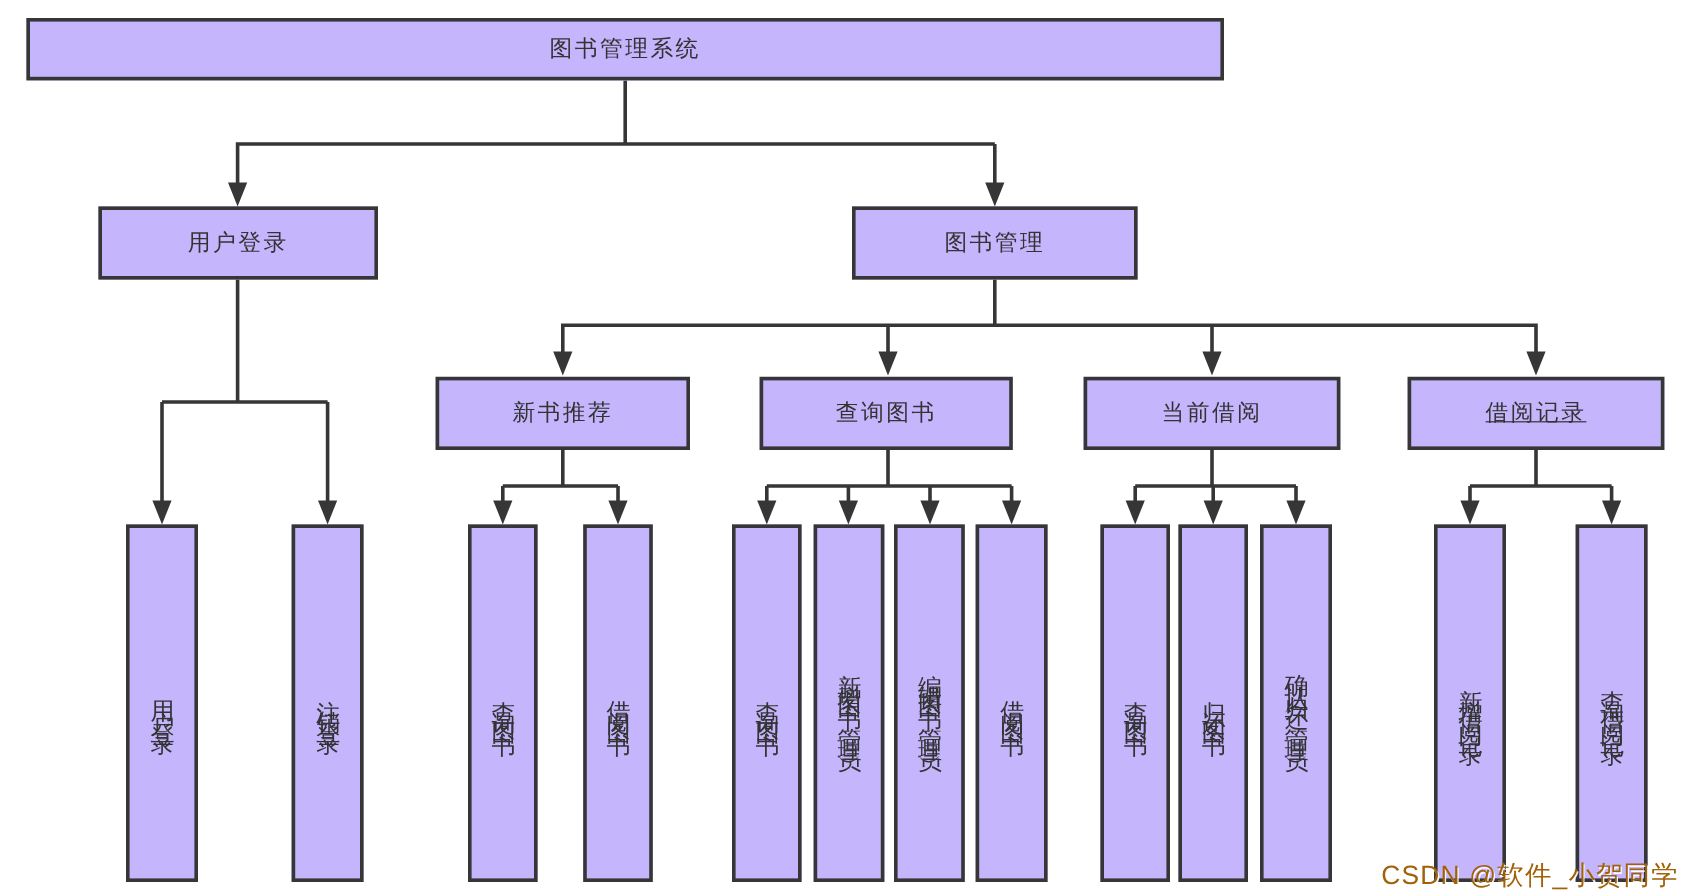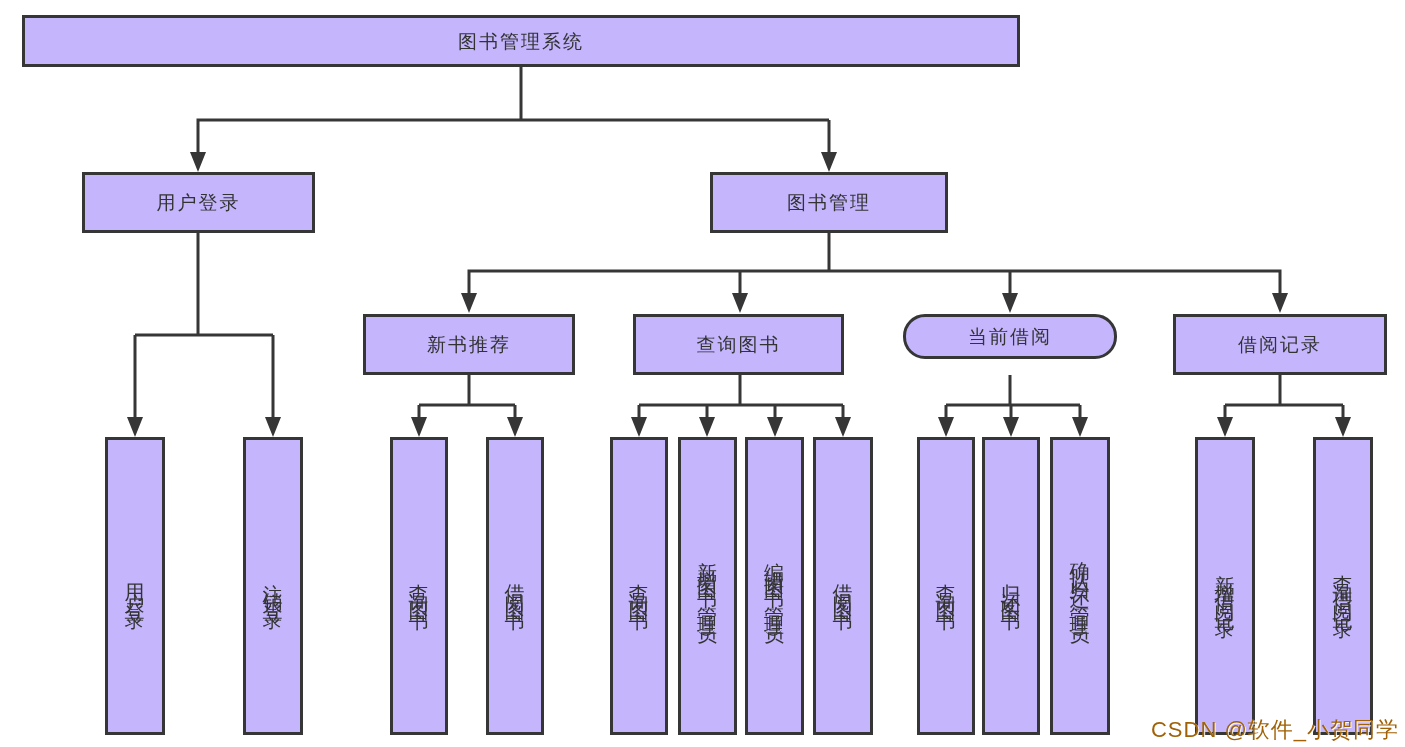--- a/index.html
+++ b/index.html
@@ -104,22 +104,22 @@
     </g>
   </svg>
 
   <div class="node h-node" style="left:22px; top:15px; width:998px; height:52px;">图书管理系统</div>
 
   <div class="node h-node" style="left:82px; top:172px; width:233px; height:61px;">用户登录</div>
   <div class="node h-node" style="left:363px; top:314px; width:212px; height:61px;">新书推荐</div>
 
   <div class="node h-node" style="left:710px; top:172px; width:238px; height:61px;">图书管理</div>
   <div class="node h-node" style="left:633px; top:314px; width:211px; height:61px;">查询图书</div>
-  <div class="node h-node" style="left:903px; top:314px; width:214px; height:45px;border-radius:22px;">当前借阅</div>
-  <div class="node h-node" style="left:1173px; top:314px; width:214px; height:61px;">借阅记录</div>
+  <div class="node h-node" style="left:903px; top:314px; width:214px; height:61px;">当前借阅</div>
+  <div class="node h-node" style="left:1173px; top:314px; width:214px; height:61px;text-decoration:underline;">借阅记录</div>
 
   <div class="node v-node" style="left:105px; top:437px; width:60px; height:298px;">用户登录</div>
   <div class="node v-node" style="left:243px; top:437px; width:60px; height:298px;">注销登录</div>
 
   <div class="node v-node" style="left:390px; top:437px; width:58px; height:298px;">查询图书</div>
   <div class="node v-node" style="left:486px; top:437px; width:58px; height:298px;">借阅图书</div>
 
   <div class="node v-node" style="left:610px; top:437px; width:58px; height:298px;">查询图书</div>
   <div class="node v-node" style="left:678px; top:437px; width:59px; height:298px;">新增图书（管理员）</div>
   <div class="node v-node" style="left:745px; top:437px; width:59px; height:298px;">编辑图书（管理员）</div>

